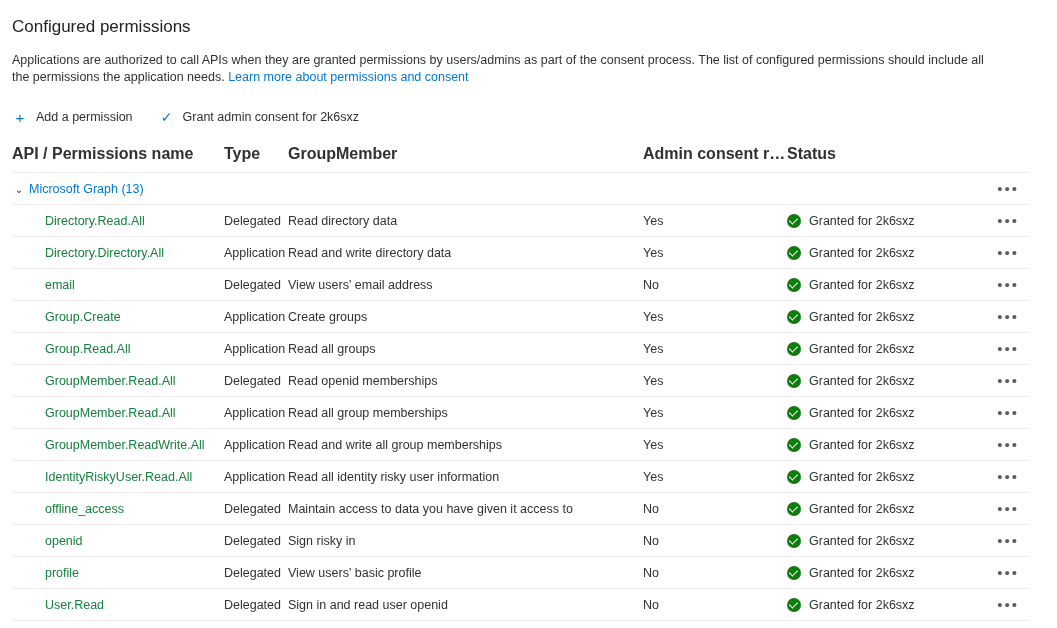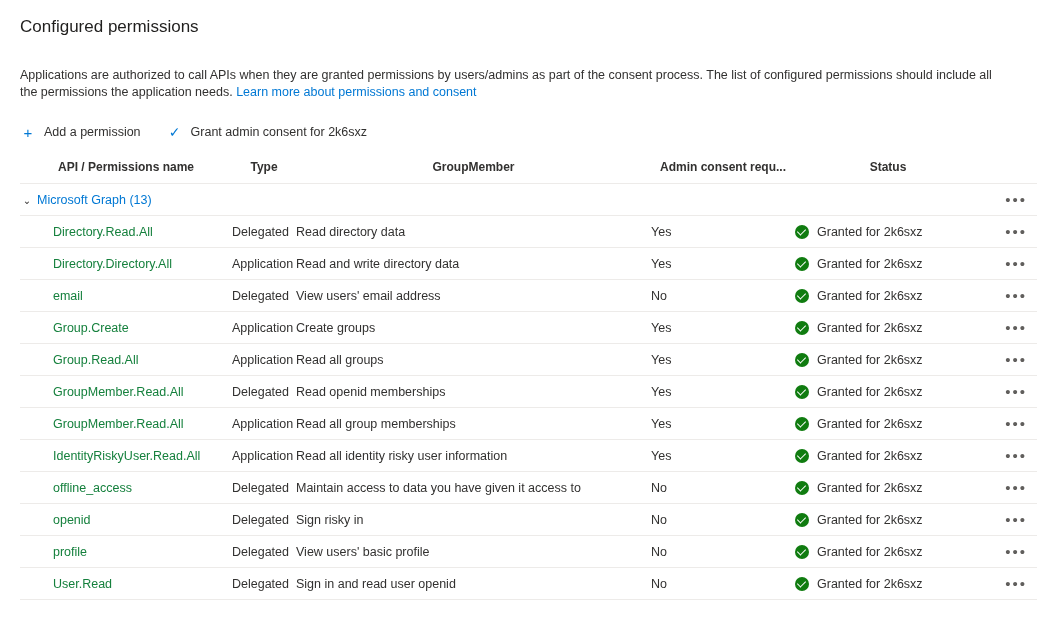--- a/index.html
+++ b/index.html
@@ -4,35 +4,35 @@
 <style>
   * { box-sizing: border-box; }
   html, body {
     margin: 0; padding: 0;
     width: 1057px; height: 628px;
     background: #ffffff;
     font-family: "Liberation Sans", sans-serif;
     color: #323130;
     overflow: hidden;
   }
-  .page { width: 1013px; height: 628px; position: relative; padding: 0 20px; }
+  .page { width: 1013px; height: 628px; position: relative; padding: 0 12px; }
 
   .page-title {
     font-size: 17px;
     font-weight: 400;
     color: #201f1e;
     padding-top: 16px;
     line-height: 22px;
   }
 
   .description {
     font-size: 12.5px;
     line-height: 17px;
     color: #323130;
-    margin-top: 29px;
+    margin-top: 14px;
     max-width: 1000px;
   }
   .description a {
     color: #0078d4;
     text-decoration: none;
   }
 
   .command-bar {
     display: flex;
     align-items: center;
@@ -61,23 +61,23 @@
   .cmd .glyph.check { font-size: 14px; }
 
   table.perm-table {
     width: 1017px;
     border-collapse: collapse;
     margin-top: 14px;
     font-size: 12.5px;
     table-layout: fixed;
   }
   table.perm-table thead th {
-    text-align: center;
+    text-align: left;
     font-weight: 600;
-    font-size: 12px;
+    font-size: 16px;
     color: #323130;
     padding: 0 0 9px 0;
     border-bottom: 1px solid #edebe9;
     vertical-align: bottom;
     white-space: nowrap;
     overflow: hidden;
     text-overflow: ellipsis;
   }
 
   col.c-name   { width: 212px; }
@@ -289,20 +289,33 @@
           <td>Yes</td>
           <td>
             <span class="status-cell">
               <span class="status-icon"></span>
               <span>Granted for 2k6sxz</span>
             </span>
           </td>
           <td class="menu-cell"><span class="ellipsis-btn">•••</span></td>
         </tr>
         <tr>
+          <td><a class="perm-link" href="#">GroupMember.ReadWrite.All</a></td>
+          <td>Application</td>
+          <td>Read and write all group memberships</td>
+          <td>Yes</td>
+          <td>
+            <span class="status-cell">
+              <span class="status-icon"></span>
+              <span>Granted for 2k6sxz</span>
+            </span>
+          </td>
+          <td class="menu-cell"><span class="ellipsis-btn">•••</span></td>
+        </tr>
+        <tr>
           <td><a class="perm-link" href="#">IdentityRiskyUser.Read.All</a></td>
           <td>Application</td>
           <td>Read all identity risky user information</td>
           <td>Yes</td>
           <td>
             <span class="status-cell">
               <span class="status-icon"></span>
               <span>Granted for 2k6sxz</span>
             </span>
           </td>

